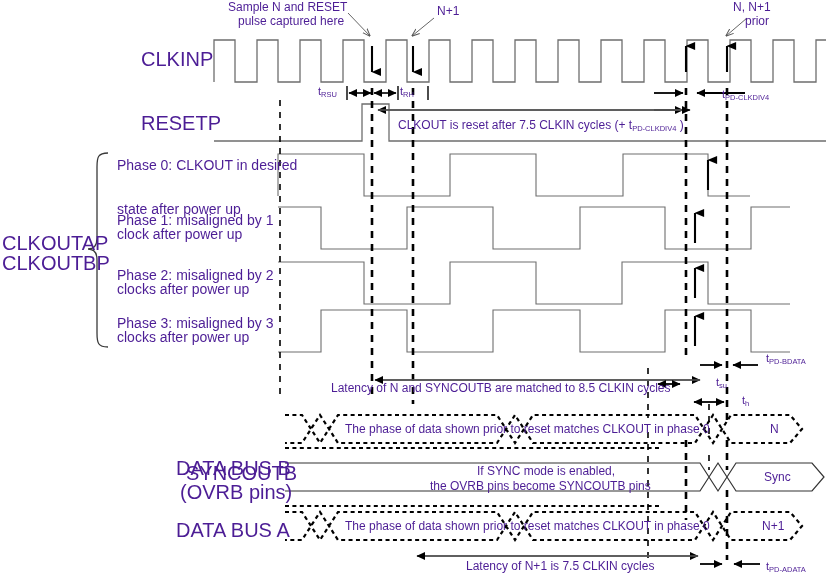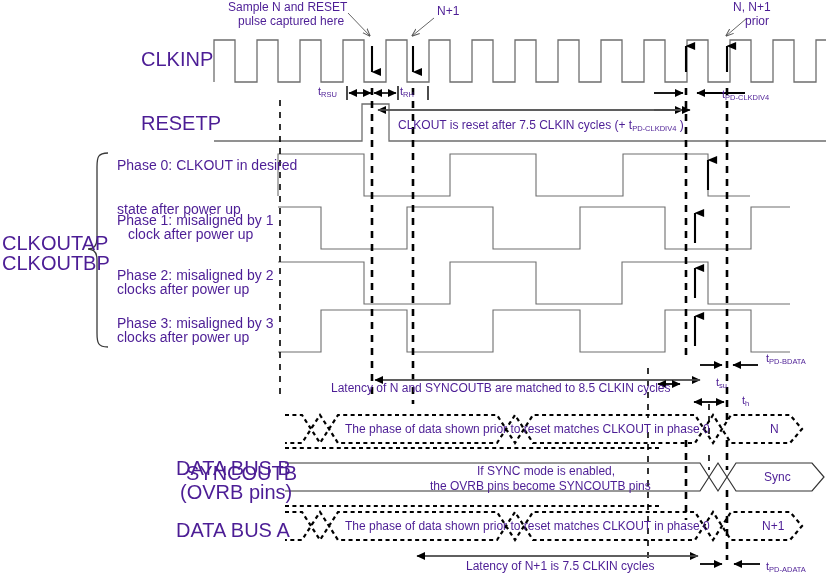--- a/index.html
+++ b/index.html
@@ -194,19 +194,19 @@
 <div class="lbl note" style="left:477px;top:464px;">If SYNC mode is enabled,</div>
 <div class="lbl note" style="left:430px;top:479px;">the OVRB pins become SYNCOUTB pins</div>
 
 <div class="lbl note" style="left:770px;top:422px;">N</div>
 <div class="lbl note" style="left:764px;top:470px;">Sync</div>
 <div class="lbl note" style="left:762px;top:519px;">N+1</div>
 
 <div class="lbl phase-txt" style="left:117px;top:158px;">Phase 0: CLKOUT in desired</div>
 <div class="lbl phase-txt" style="left:117px;top:172px;margin-top:30px;">state after power up</div>
 <div class="lbl phase-txt" style="left:117px;top:213px;">Phase 1:  misaligned by 1</div>
-<div class="lbl phase-txt" style="left:128px;top:227px;">clock after power up</div>
+<div class="lbl phase-txt" style="left:117px;top:227px;">clock after power up</div>
 <div class="lbl phase-txt" style="left:117px;top:268px;">Phase 2:  misaligned by 2</div>
 <div class="lbl phase-txt" style="left:117px;top:282px;">clocks after power up</div>
 <div class="lbl phase-txt" style="left:117px;top:316px;">Phase 3:  misaligned by 3</div>
 <div class="lbl phase-txt" style="left:117px;top:330px;">clocks after power up</div>
 
 </div>
 
 </body></html>

